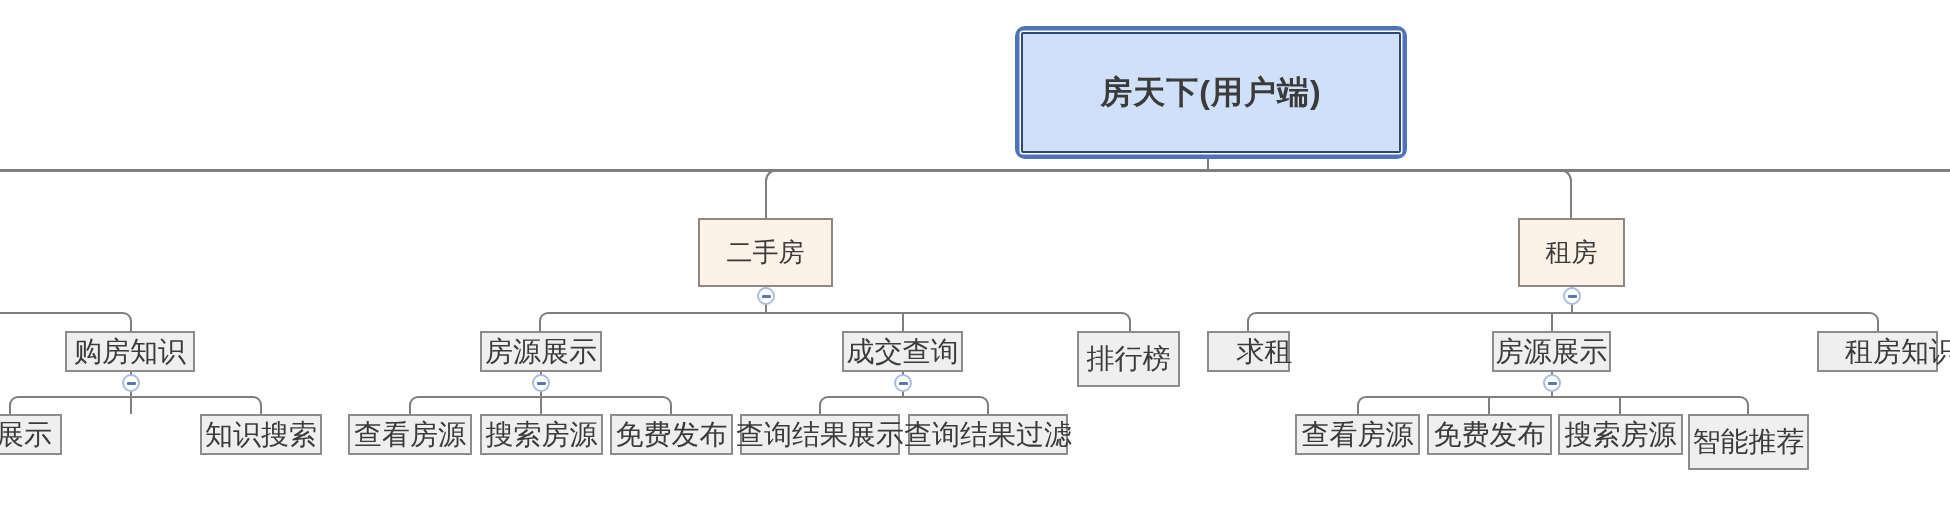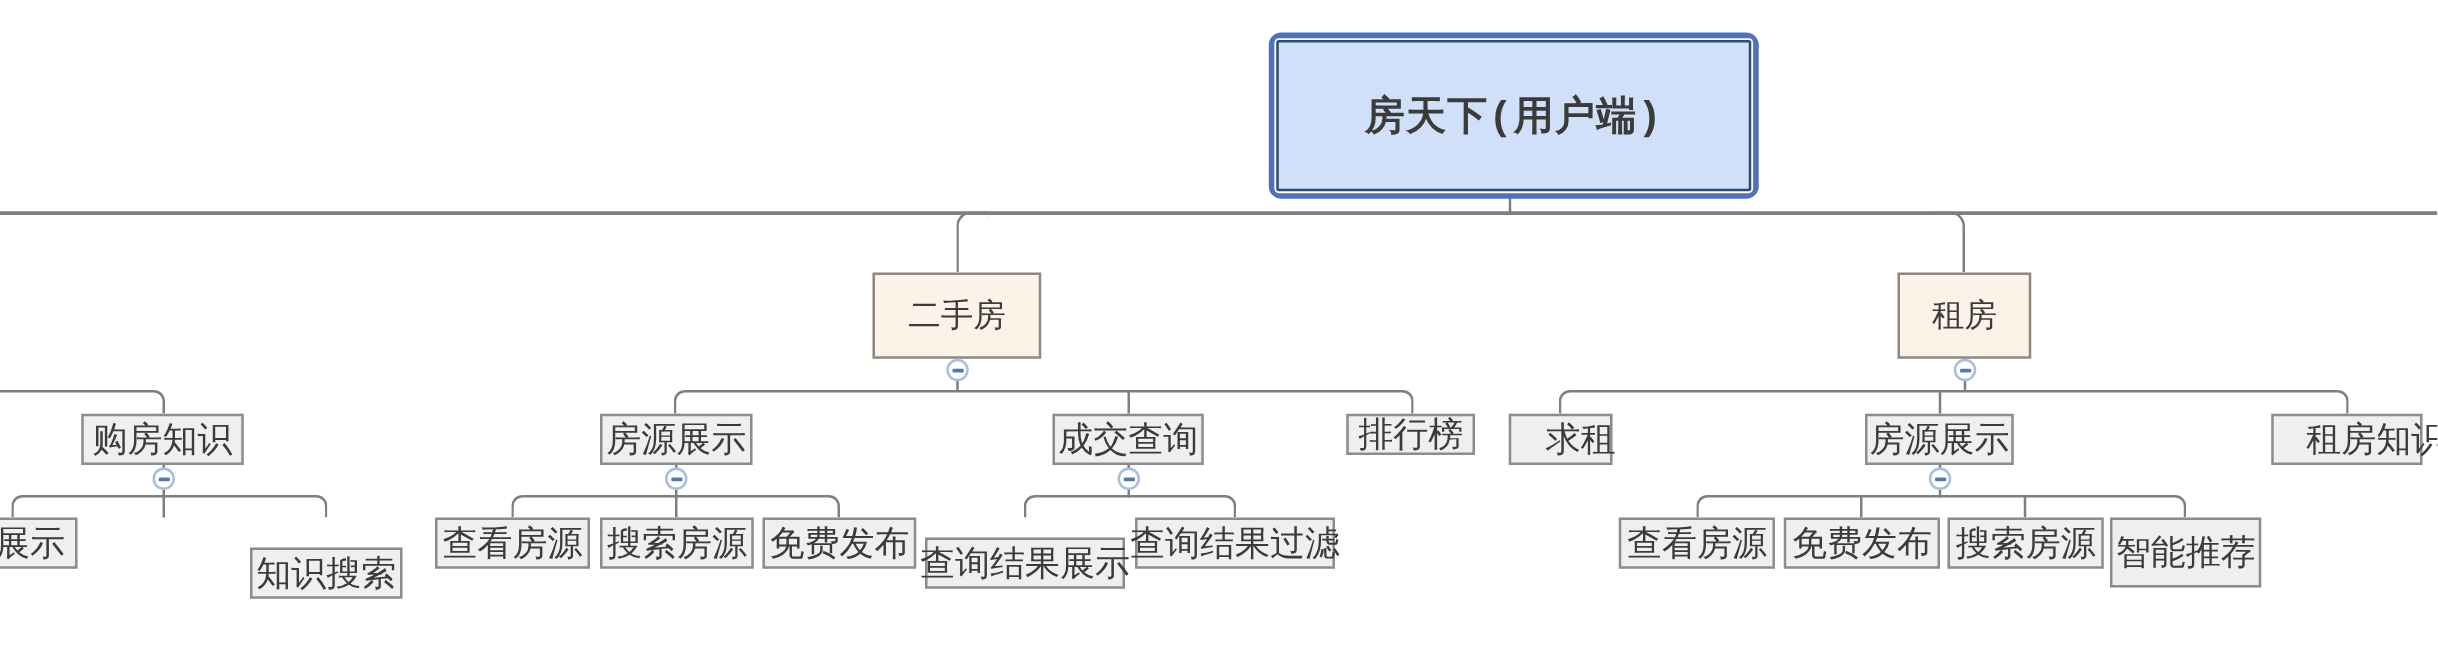--- a/index.html
+++ b/index.html
@@ -1,21 +1,21 @@
 <!DOCTYPE html>
 <html style="--canvas_bg: #ffffff; --selection_ring: #4e73bc; --root_fill: #cfe0f8; --root_border: #2e4a6e; --branch_fill: #fdf2e7; --branch_border: #8e8880; --leaf_fill: #efefef; --leaf_border: #8c8c8c; --connector: #7f7f7f; --collapse_ring: #a9bedf; --collapse_glyph: #5b79a6; --text: #3b3b3b;"><head>
 <meta charset="utf-8">
 <style>
   html,body{margin:0;padding:0;background:#fff;}
   #canvas{
     position:relative;
     width:1950px;height:530px;
     background:var(--canvas_bg,#fff);
     overflow:hidden;
-    font-family:Liberation Mono, monospace;
+    font-family:Liberation Sans, sans-serif;
   }
   
   .conn{position:absolute;z-index:1;}
   .hline{height:3px;background:var(--connector);}
   .vline{width:2px;background:var(--connector);}
   .bracket{
     border:2px solid var(--connector);
     border-bottom:none;
     border-radius:9px 9px 0 0;
     box-sizing:border-box;
@@ -129,48 +129,48 @@
     </div>
     <div class="node leaf" style="left: 65px; top: 331px; width: 130px; height: 41px;">
       <span>购房知识</span>
     </div>
     <div class="node leaf" style="left: 480px; top: 331px; width: 122px; height: 41px;">
       <span>房源展示</span>
     </div>
     <div class="node leaf" style="left: 842px; top: 331px; width: 121px; height: 41px;">
       <span>成交查询</span>
     </div>
-    <div class="node leaf" style="left: 1077px; top: 331px; width: 103px; height: 33px;">
+    <div class="node leaf" style="left: 1077px; top: 331px; width: 103px; height: 56px;">
       <span>排行榜</span>
     </div>
     <div class="node leaf" style="left: 1207px; top: 331px; width: 83px; height: 41px; padding-left: 32px;">
       <span>求租</span>
     </div>
     <div class="node leaf" style="left: 1492px; top: 331px; width: 119px; height: 41px;">
       <span>房源展示</span>
     </div>
     <div class="node leaf" style="left: 1817px; top: 331px; width: 121px; height: 41px; padding-left: 47px;">
       <span>租房知识</span>
     </div>
     <div class="node leaf align-right" style="left: -62px; top: 414px; width: 124px; height: 41px;">
       <span>展示</span>
     </div>
-    <div class="node leaf" style="left: 200px; top: 438px; width: 122px; height: 41px;">
+    <div class="node leaf" style="left: 200px; top: 414px; width: 122px; height: 41px;">
       <span>知识搜索</span>
     </div>
     <div class="node leaf" style="left: 348px; top: 414px; width: 124px; height: 41px;">
       <span>查看房源</span>
     </div>
     <div class="node leaf" style="left: 480px; top: 414px; width: 123px; height: 41px;">
       <span>搜索房源</span>
     </div>
     <div class="node leaf" style="left: 610px; top: 414px; width: 123px; height: 41px;">
       <span>免费发布</span>
     </div>
-    <div class="node leaf" style="left: 740px; top: 414px; width: 160px; height: 41px; margin-top: 16px;">
+    <div class="node leaf" style="left: 740px; top: 414px; width: 160px; height: 41px;">
       <span>查询结果展示</span>
     </div>
     <div class="node leaf" style="left: 908px; top: 414px; width: 160px; height: 41px;">
       <span>查询结果过滤</span>
     </div>
     <div class="node leaf" style="left: 1295px; top: 414px; width: 125px; height: 41px;">
       <span>查看房源</span>
     </div>
     <div class="node leaf" style="left: 1427px; top: 414px; width: 125px; height: 41px;">
       <span>免费发布</span>

